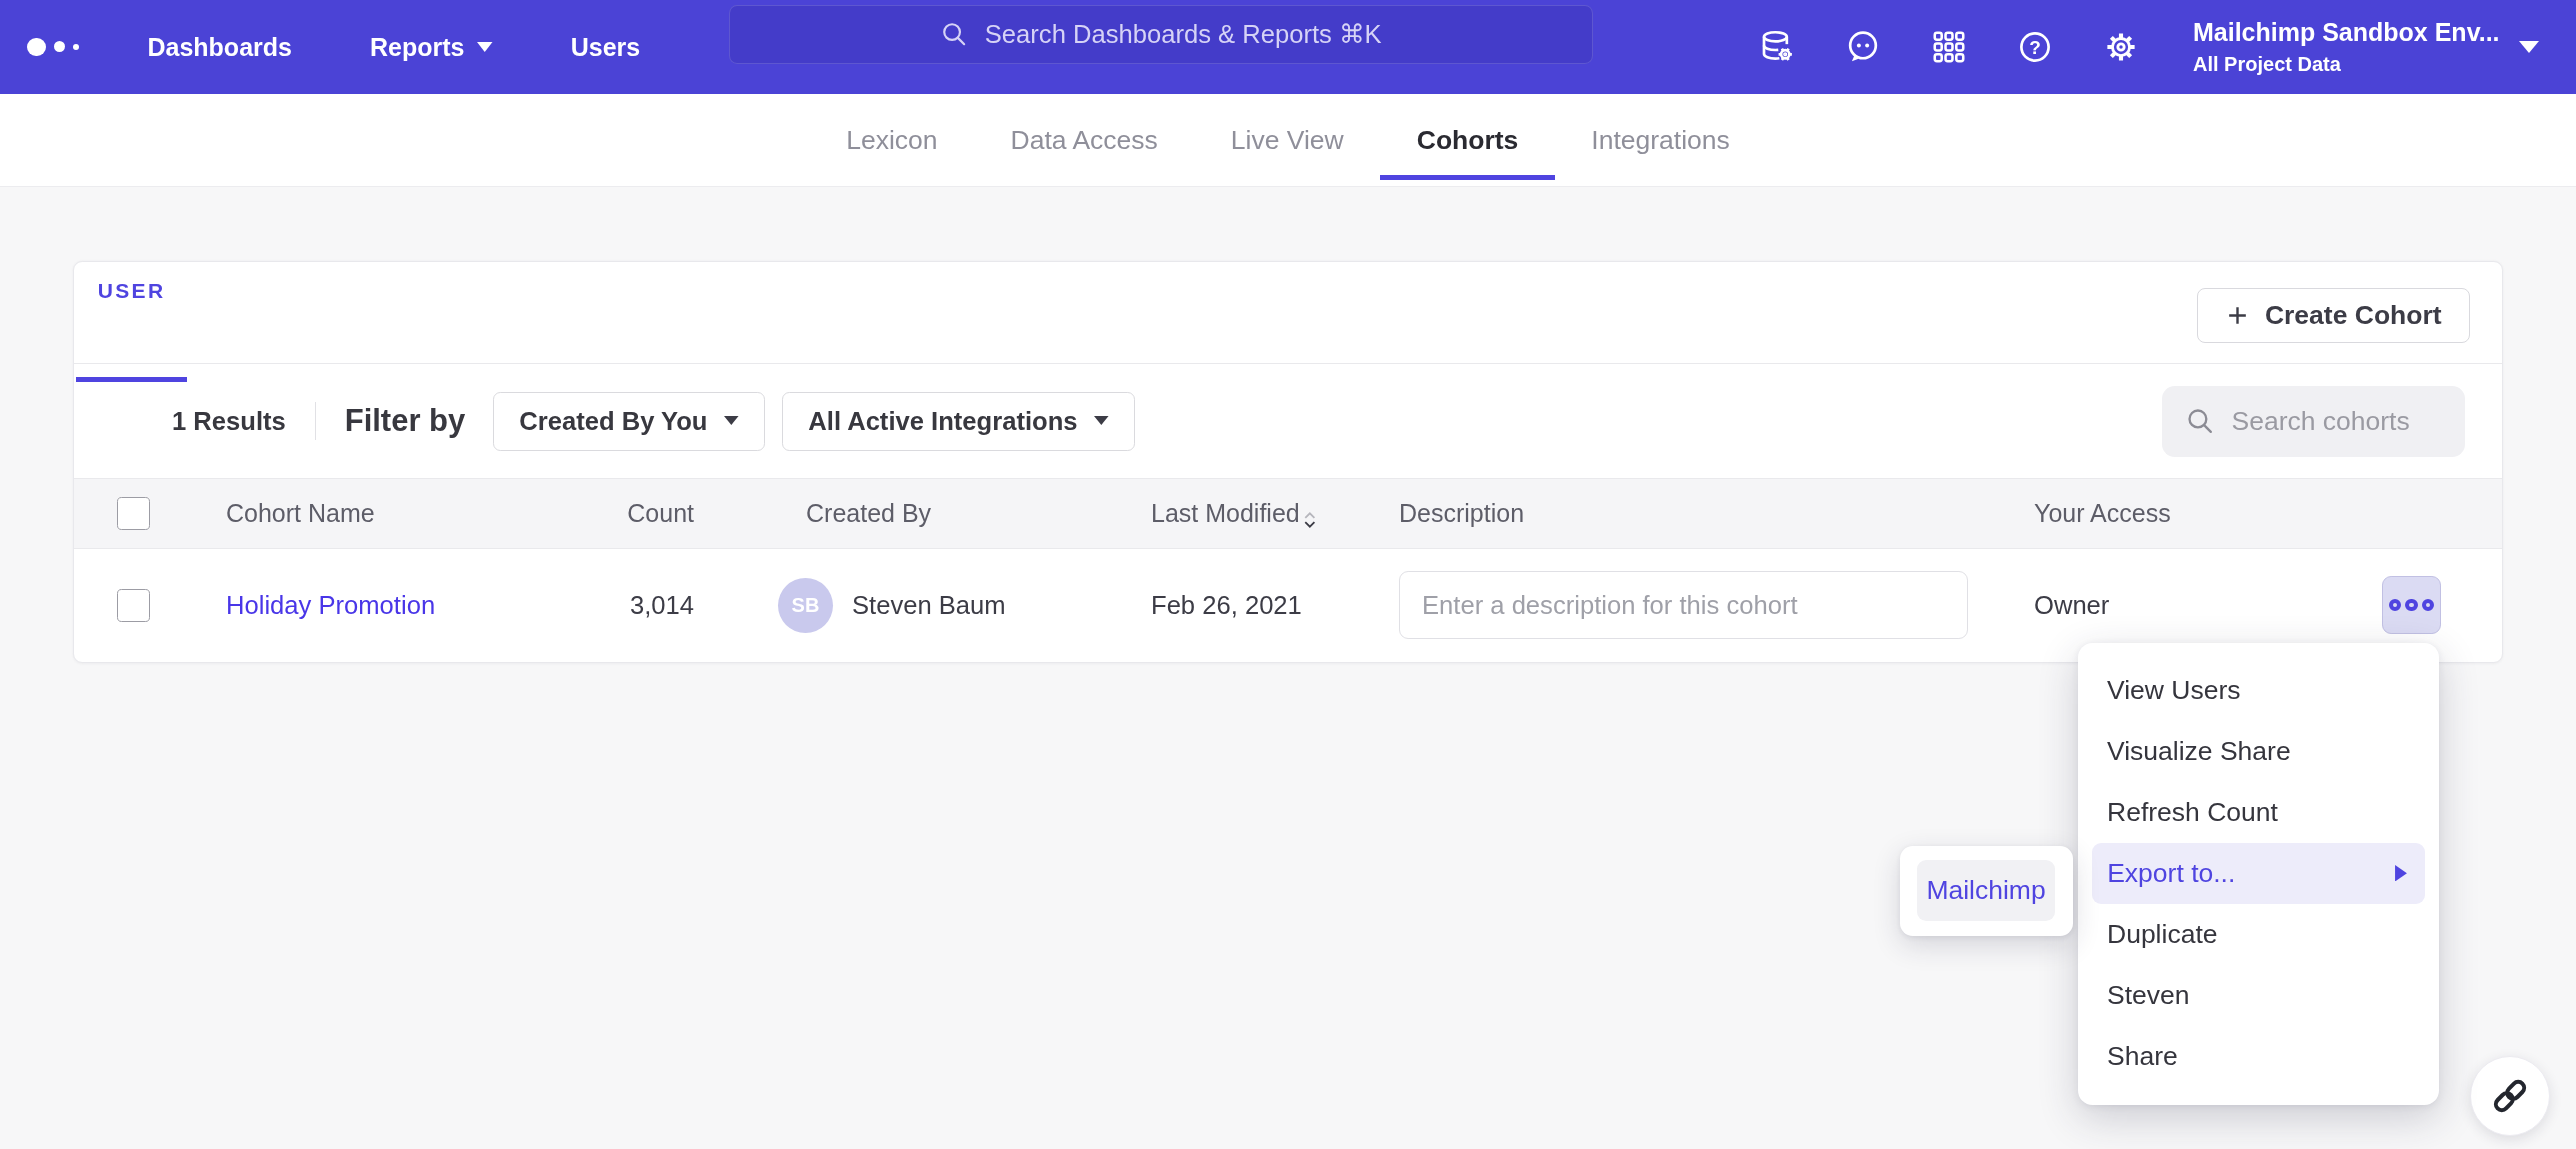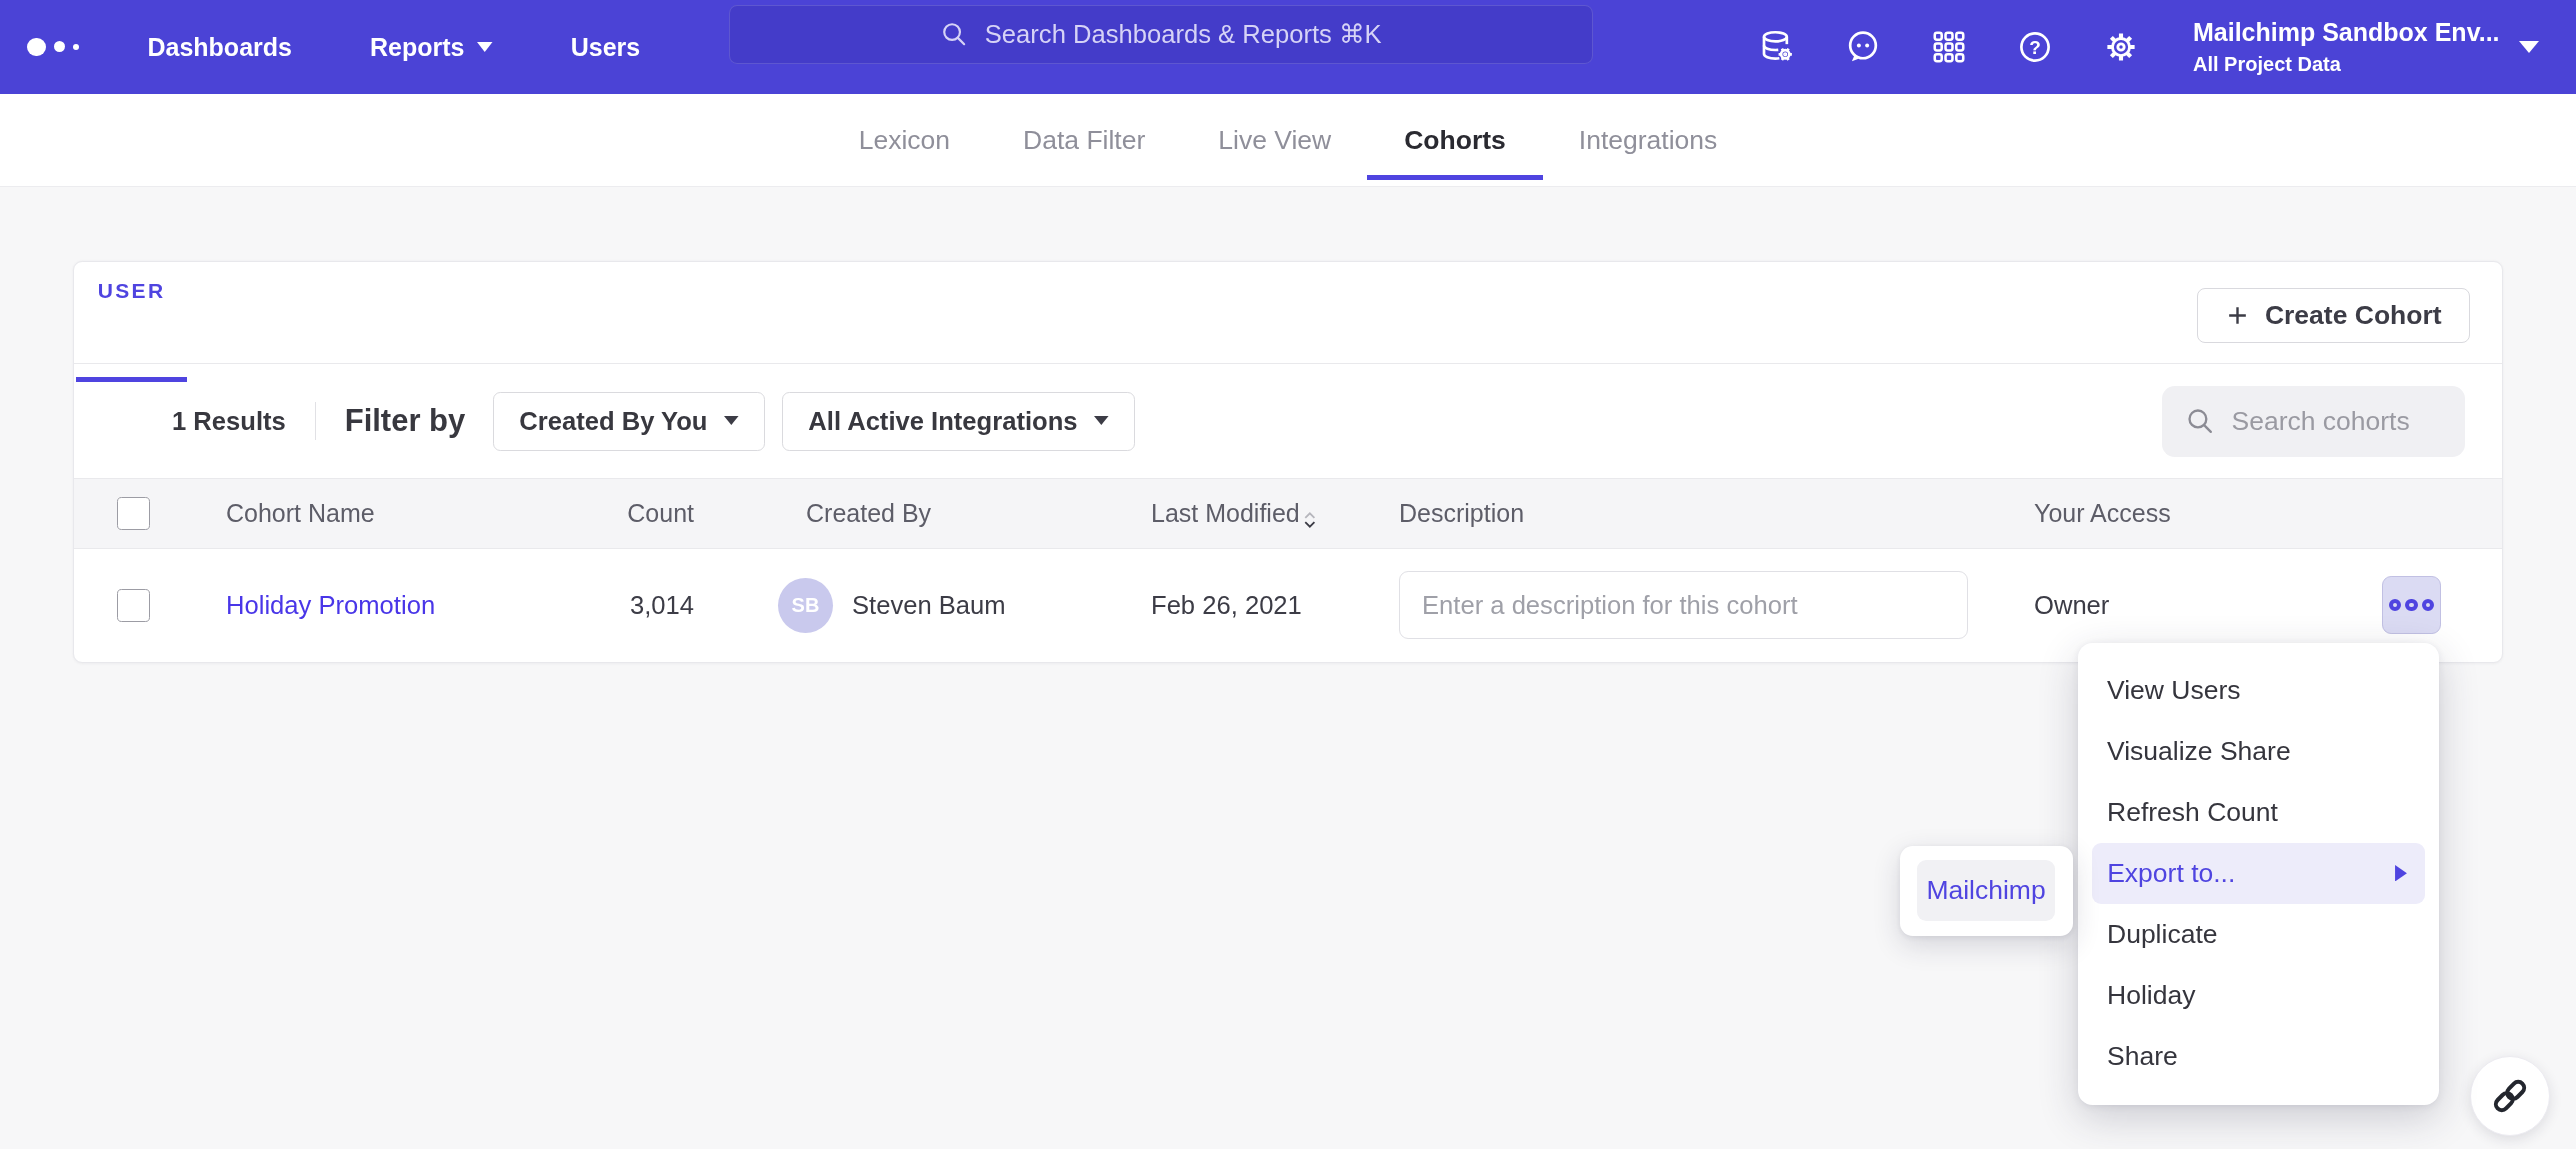--- a/index.html
+++ b/index.html
@@ -200,21 +200,21 @@
         </svg>
     </div>
   </div>
 </header>
 
 <div class="tab-bar">
   <div class="tab">
       <span>Lexicon</span>
     </div>
   <div class="tab">
-      <span>Data Filter</span>
+      <span>Data Access</span>
     </div>
   <div class="tab">
       <span>Live View</span>
     </div>
   <div class="tab active">
       <span>Cohorts</span>
     </div>
   <div class="tab">
       <span>Integrations</span>
     </div>
@@ -318,21 +318,21 @@
   <div class="menu-item highlight">
     <span>Export to...</span>
     <svg width="12" height="16.5" viewBox="0 0 13 18">
         <polygon points="0,0 13,9 0,18" fill="#4f44e0"></polygon>
       </svg>
   </div>
   <div class="menu-item">
       <span>Duplicate</span>
     </div>
   <div class="menu-item">
-      <span>Holiday</span>
+      <span>Steven</span>
     </div>
   <div class="menu-item">
       <span>Share</span>
     </div>
 </div>
 
 <div class="submenu">
   <div class="submenu-item">
     <span>Mailchimp</span>
   </div>

